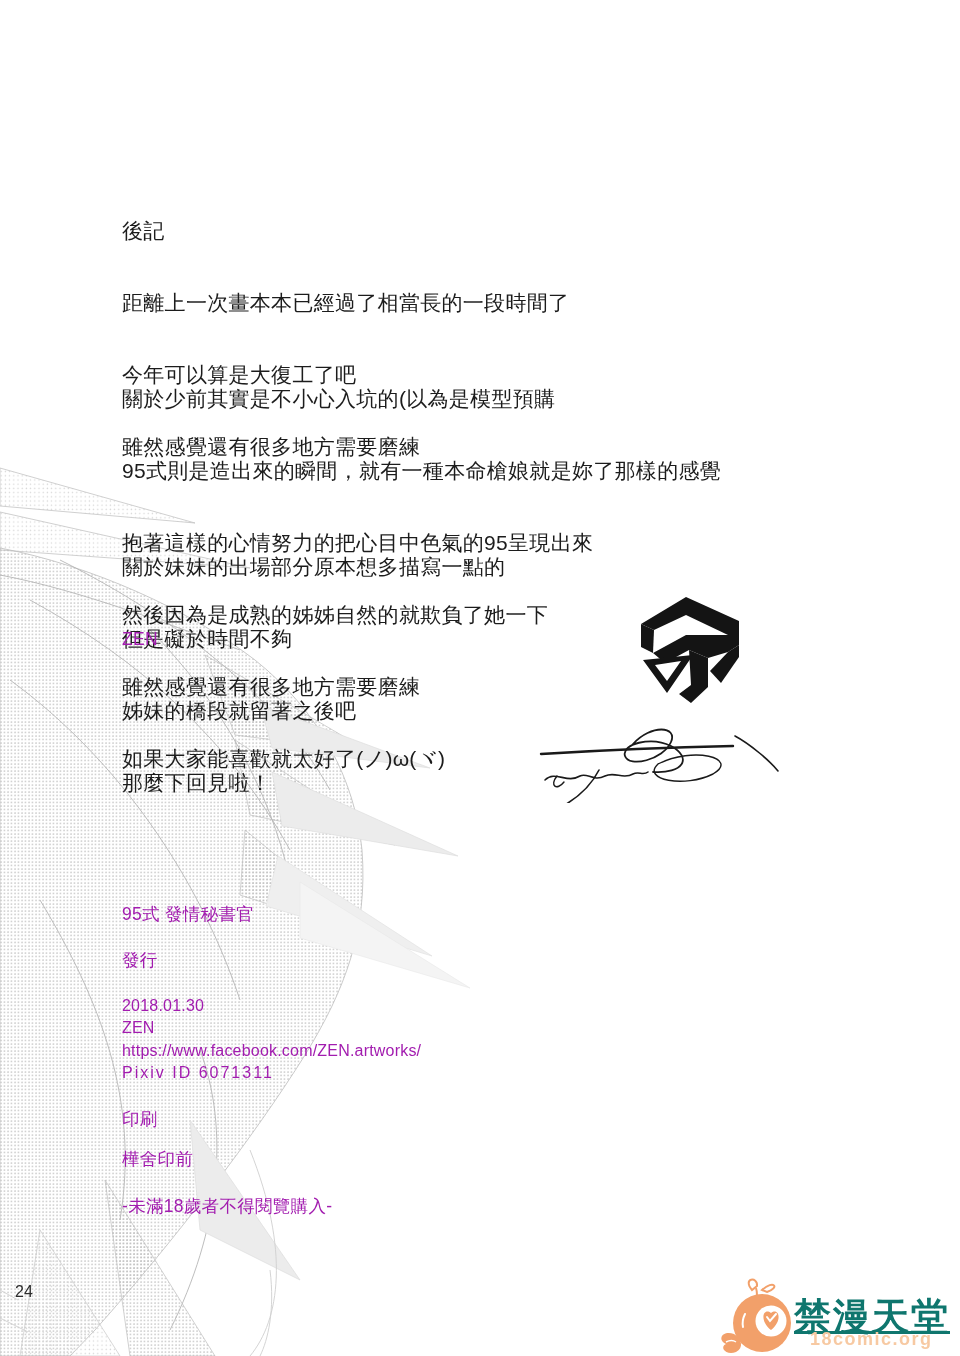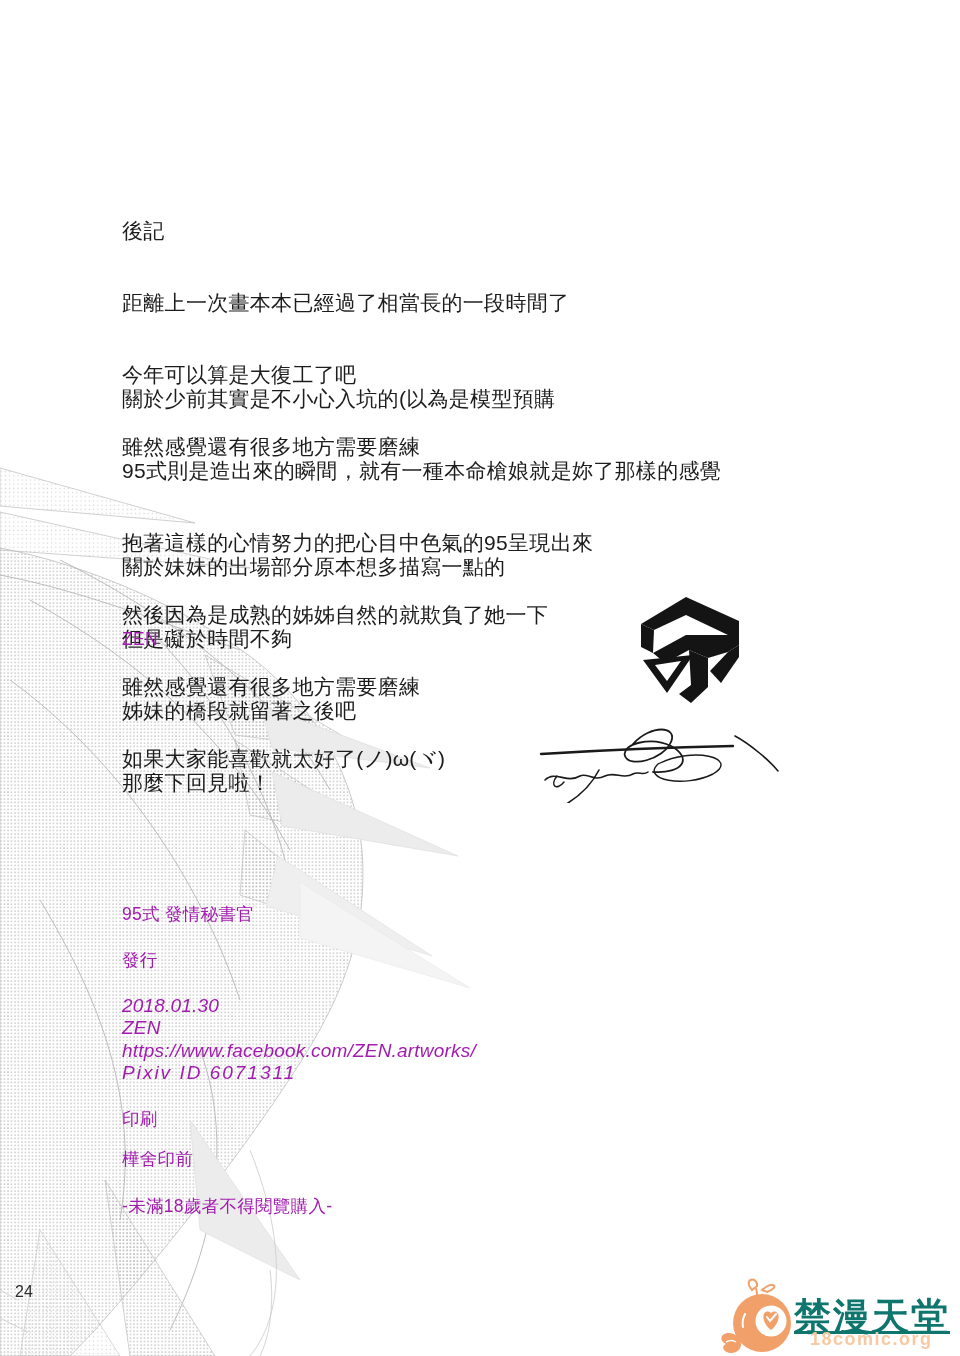--- a/index.html
+++ b/index.html
@@ -10,21 +10,21 @@
     color:#1f1f1f;
   }
   .abs{position:absolute;}
   
   .txt{position:absolute;left:122px;font-size:21px;line-height:24px;
        color:#1c1c1c;letter-spacing:0.3px;white-space:pre;}
   .line{height:24px;}
   
   .cline{position:absolute;left:122px;font-size:17.5px;line-height:24px;
          color:#a21caf;letter-spacing:0.3px;white-space:pre;}
-  .latin{font-size:19px;letter-spacing:0.2px;font-style:italic;}
+  .latin{font-size:16px;letter-spacing:0.2px;}
   .pixiv{letter-spacing:2px;}
   
   .pagenum{position:absolute;left:15px;top:1283px;font-size:16px;color:#2d2d2d;}
   
   .wm-name{position:absolute;left:794px;top:1292px;font-size:37px;font-weight:bold;
            color:#0f766e;letter-spacing:2px;white-space:pre;text-decoration:underline;}
   .wm-url{position:absolute;left:810px;top:1329px;font-size:18px;font-weight:bold;
           color:#f7c9a2;letter-spacing:1.5px;white-space:pre;}
   svg{display:block;}
 </style>

